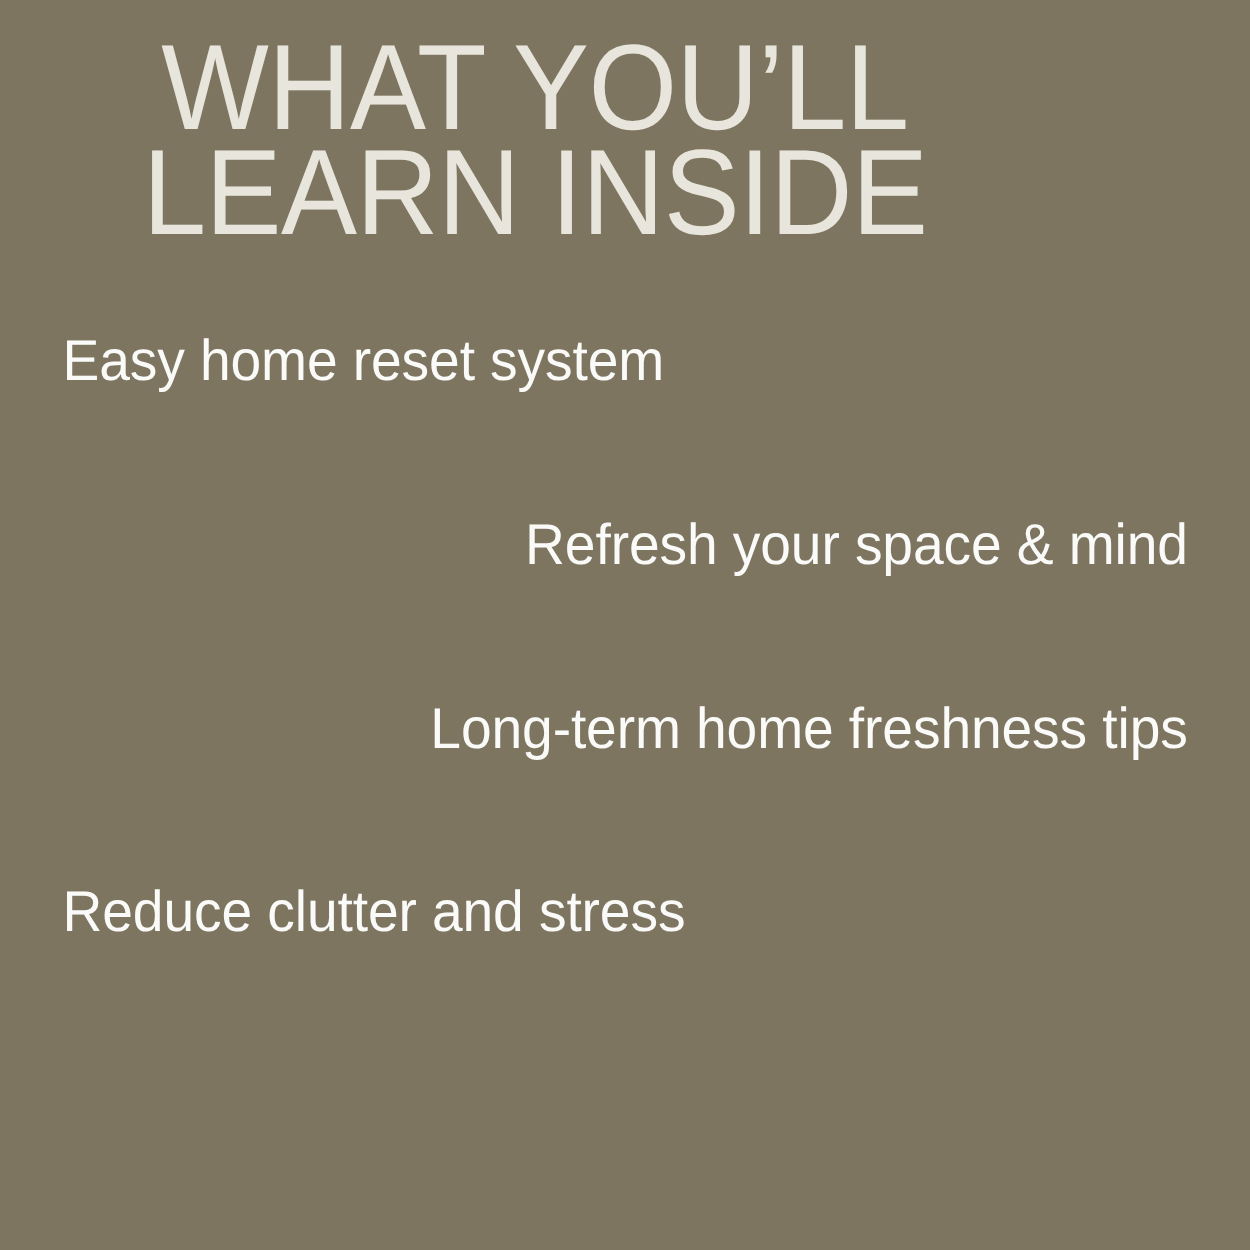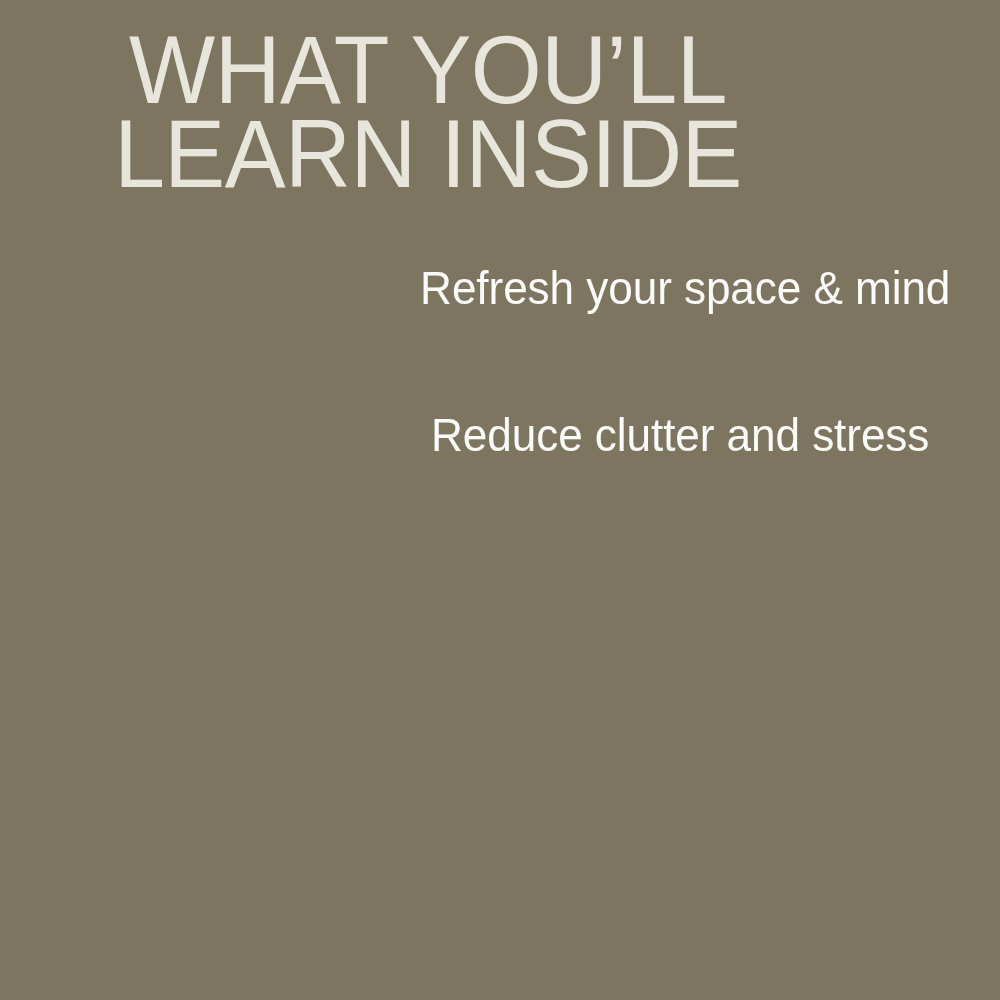--- a/index.html
+++ b/index.html
@@ -93,26 +93,32 @@
 
 <div id="slide">
 
   <div id="heading-block">
     <span class="heading-line">WHAT YOU’LL</span>
     <span class="heading-line">LEARN INSIDE</span>
   </div>
 
   <div id="points-block">
 
+    <div class="point-row align-left">
+      <span class="point-text">Easy home reset system</span>
+    </div>
 
     <div class="point-row align-right">
       <span class="point-text">Refresh your space &amp; mind</span>
     </div>
 
 
+    <div class="point-row align-right">
+      <span class="point-text">Long-term home freshness tips</span>
+    </div>
 
     <div class="point-row align-left">
       <span class="point-text">Reduce clutter and stress</span>
     </div>
 
   </div>
 
 </div>
 
 </body></html>

